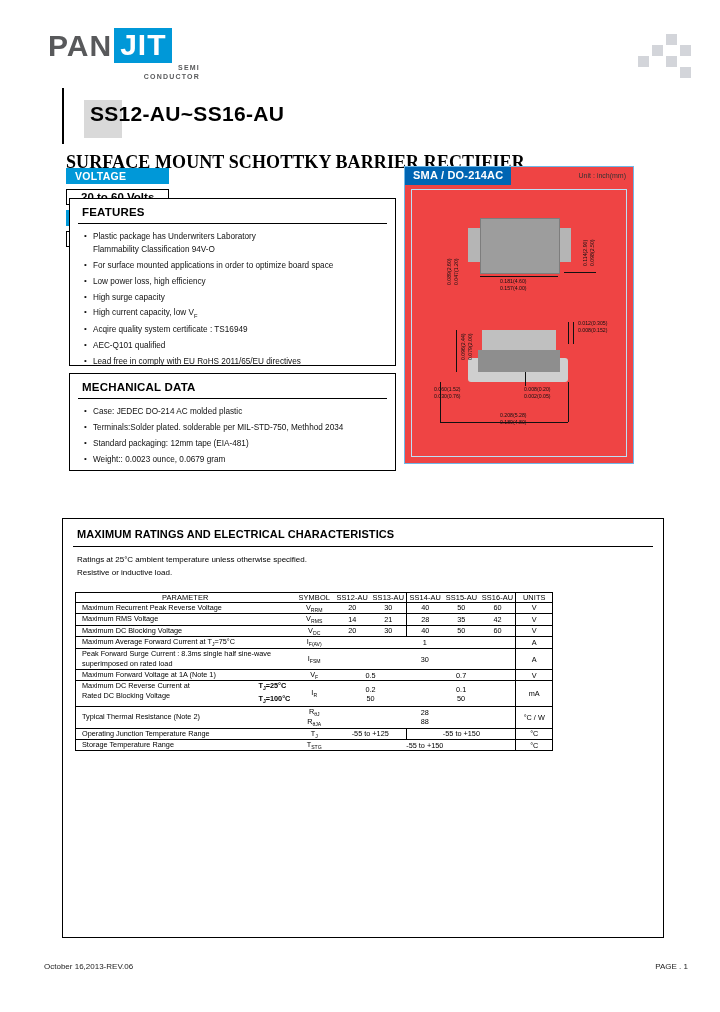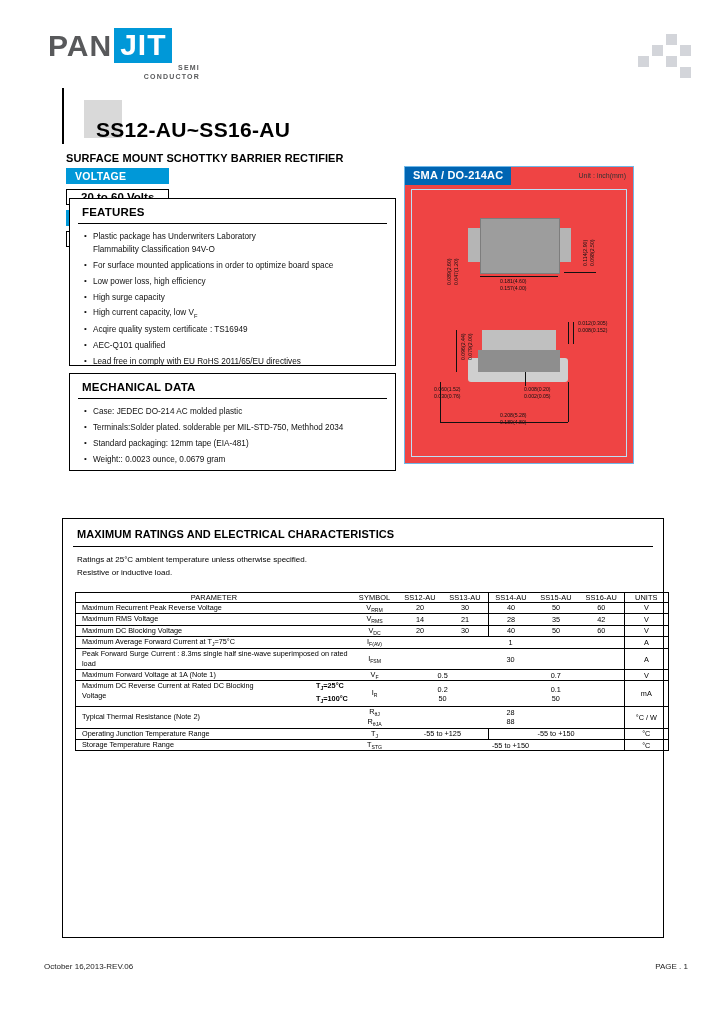--- a/index.html
+++ b/index.html
@@ -30,24 +30,24 @@
     font-size:7px;font-weight:bold;color:#58595b;letter-spacing:1.2px;
     line-height:1.25;width:152px;
   }
   .deco{position:absolute;right:28px;top:34px;width:54px;height:42px;}
   .deco i{position:absolute;width:11px;height:11px;background:#d3d5da;display:block;}
 
   
   .title-bar{position:absolute;left:62px;top:98px;width:600px;height:44px;}
   .title-rule{position:absolute;left:0px;top:-10px;width:2px;height:56px;background:#000;}
   .title-shade{position:absolute;left:22px;top:2px;width:38px;height:38px;background:#d9d9d9;}
-  .title-text{position:absolute;left:34px;top:4px;font-size:21px;font-weight:bold;letter-spacing:.3px;margin-top:16px;}
-
-  
-  .headline{position:absolute;left:66px;top:152px;font-size:11px;font-weight:bold;letter-spacing:.1px;}
+  .title-text{position:absolute;left:28px;top:4px;font-size:21px;font-weight:bold;letter-spacing:.3px;}
+
+  
+  .headline{position:absolute;left:66px;top:152px;font-size:18px;font-weight:bold;letter-spacing:.1px;font-family:Liberation Serif, serif;}
   .tagrow{position:absolute;left:66px;top:168px;display:flex;align-items:stretch;gap:5px;flex-direction:column;}
   .tag-blue{
     background:#0098d8;color:#fff;font-size:10.5px;font-weight:bold;
     padding:2px 9px;letter-spacing:.3px;display:flex;align-items:center;
   }
   .tag-box{
     border:1.5px solid #000;font-size:11.5px;font-weight:bold;
     padding:1px 14px;display:flex;align-items:center;background:#fff;
   }
 
@@ -90,21 +90,21 @@
   .chip-side-mid{position:absolute;background:#8e8e8e;}
   .chip-side-lead{position:absolute;background:#cfcfcf;}
 
   
   .ratings-box{position:absolute;left:62px;top:518px;width:600px;height:418px;border:1px solid #000;}
   .ratings-title{font-size:11px;font-weight:bold;padding:9px 0 6px 14px;letter-spacing:.1px;}
   .ratings-hr{height:1px;background:#000;margin:0 10px;}
   .ratings-sub{font-size:8px;line-height:1.6;padding:7px 0 0 14px;}
 
   table.spec{
-    border-collapse:collapse;margin:12px 12px 0 12px;width:594px;
+    border-collapse:collapse;margin:12px 12px 0 12px;width:478px;
     font-size:7.2px;
   }
   table.spec td,table.spec th{
     border:0;padding:0;
   }
   .hrow td{
     font-size:7.4px;text-align:center;padding:5px 0 4px 0;letter-spacing:.1px;
   }
   .hrow td.param{text-align:center;}
   .spec .lb{border-left:1px solid #000;}

